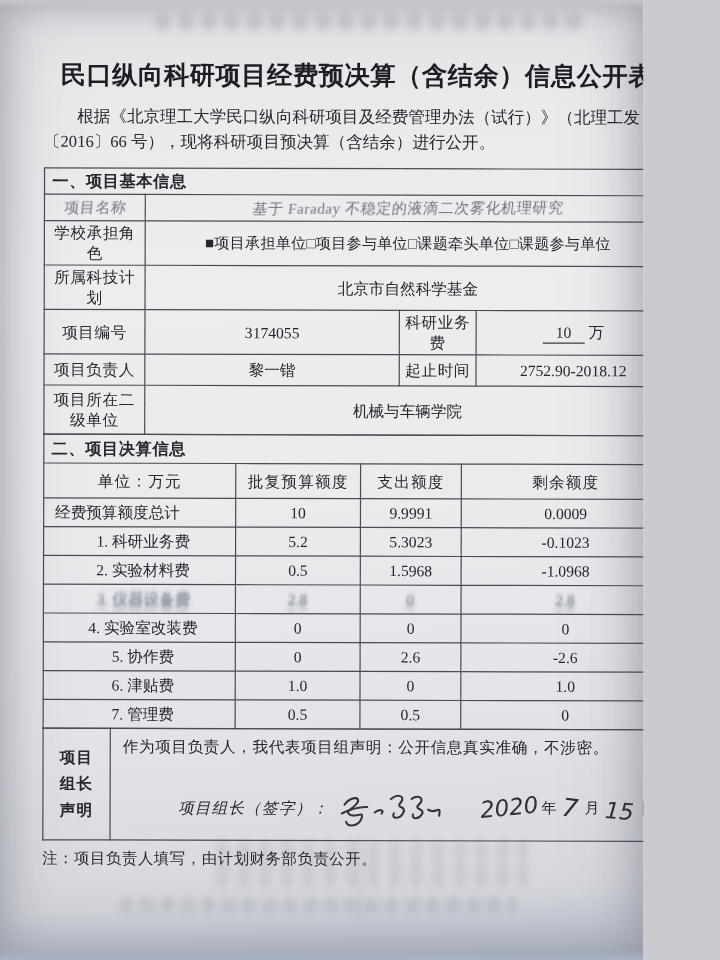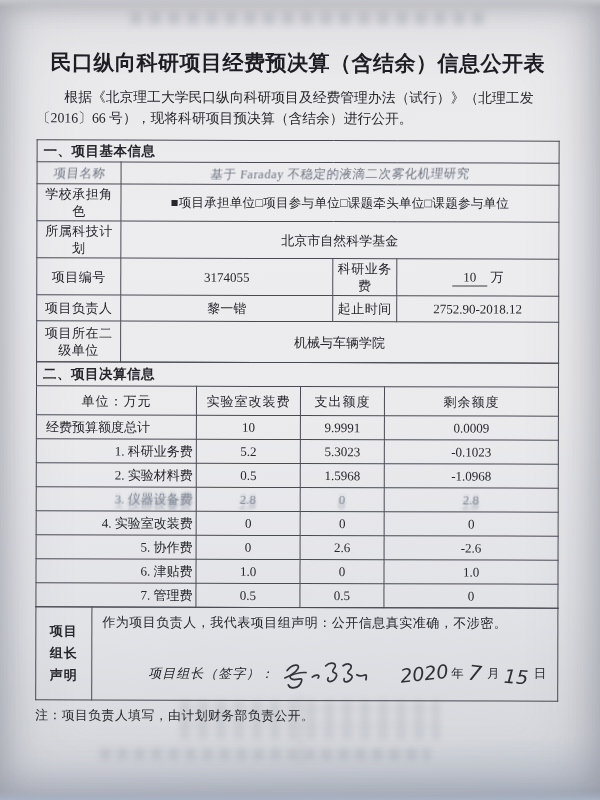--- a/index.html
+++ b/index.html
@@ -3,21 +3,21 @@
 <meta charset="utf-8">
 <style>
   html,body{margin:0;padding:0;}
   body{
     width:600px;height:800px;overflow:hidden;
     background:#c9cbd0;
     font-family:"Liberation Serif","DejaVu Serif",serif;
   }
   
   .photo{
-    position:relative;width:600px;height:800px;overflow:hidden;
+    position:relative;width:536px;height:800px;overflow:hidden;
     background:linear-gradient(177deg,#e7e7ea 0%,#ededf0 28%,#ebebee 52%,#e2e3e7 76%,#d6d8dd 92%,#c2c8d2 98%,#b3bcca 100%);
     box-shadow:inset 0 0 70px rgba(118,120,130,.30), inset -14px 0 30px rgba(120,124,134,.18),
                inset 14px 0 26px rgba(130,132,140,.14), inset 0 -26px 34px rgba(142,152,172,.22),
                inset 0 10px 18px rgba(160,162,170,.25);
   }
   .edge-top{position:absolute;left:0;top:0;width:100%;height:7px;background:linear-gradient(#c6c7cc,rgba(198,199,204,0));}
   .edge-bottom{position:absolute;left:0;bottom:0;width:100%;height:9px;background:linear-gradient(rgba(164,174,190,0),#a8b3c4);}
   .bleed{position:absolute;filter:blur(3px);opacity:.33;pointer-events:none;}
   .bleed-top{left:130px;top:12px;width:360px;height:13px;
     background:repeating-linear-gradient(90deg,rgba(92,97,112,.5) 0 12px,transparent 12px 19px);}
@@ -44,21 +44,21 @@
   .t1 tr.r-md td{height:23px;}
   .t1 tr.r-lg td{height:38px;}
   .lab{letter-spacing:.5px;}
   .faint span{display:inline-block;color:#6e7480;filter:blur(.45px);transform:skewX(-6deg) rotate(-.4deg);
               font-size:12.5px;letter-spacing:.5px;}
   .u{display:inline-block;border-bottom:1px solid #3a3a42;padding:0 11px;}
   .role-val{font-size:12.6px;letter-spacing:.2px;}
 
   .t2 td{height:21px;}
   .t2 tr.hdr td{height:26px;letter-spacing:1px;}
-  .t2 td.rl{text-align:right;padding-left:9px;}
+  .t2 td.rl{text-align:center;padding-left:9px;}
   .t2 tr.total td:first-child{text-align:left;}
   tr.ghost td{color:#828a97;border-top-color:#777e8b;}
   tr.ghost .gw{display:inline-block;filter:blur(.7px);transform:skewX(-3deg);
     text-shadow:0 5px 3px rgba(130,138,151,.75),0 -2px 2px rgba(130,138,151,.35);}
 
   .decl-left div{line-height:22px;letter-spacing:1px;font-weight:bold;}
   td.decl-right{height:84px;vertical-align:top;text-align:left;padding:6px 8px 2px 10px;}
   .stmt{font-size:13px;letter-spacing:.5px;}
   .signrow{margin-top:22px;display:flex;align-items:center;}
   .signlabel{margin-left:46px;font-size:13px;letter-spacing:1px;white-space:nowrap;font-style:italic;}
@@ -137,21 +137,21 @@
           <col style="width:104px">
           <col style="width:84px">
           <col style="width:174px">
         </colgroup>
       <tbody>
           <tr>
         <td class="bar" colspan="4">二、项目决算信息</td>
       </tr>
       <tr class="hdr">
         <td>单位：万元</td>
-        <td>实验室改装费</td>
+        <td>批复预算额度</td>
         <td>支出额度</td>
         <td>剩余额度</td>
       </tr>
       <tr class="total">
         <td class="rl">经费预算额度总计</td>
         <td>10</td>
         <td>9.9991</td>
         <td>0.0009</td>
       </tr>
       <tr>

